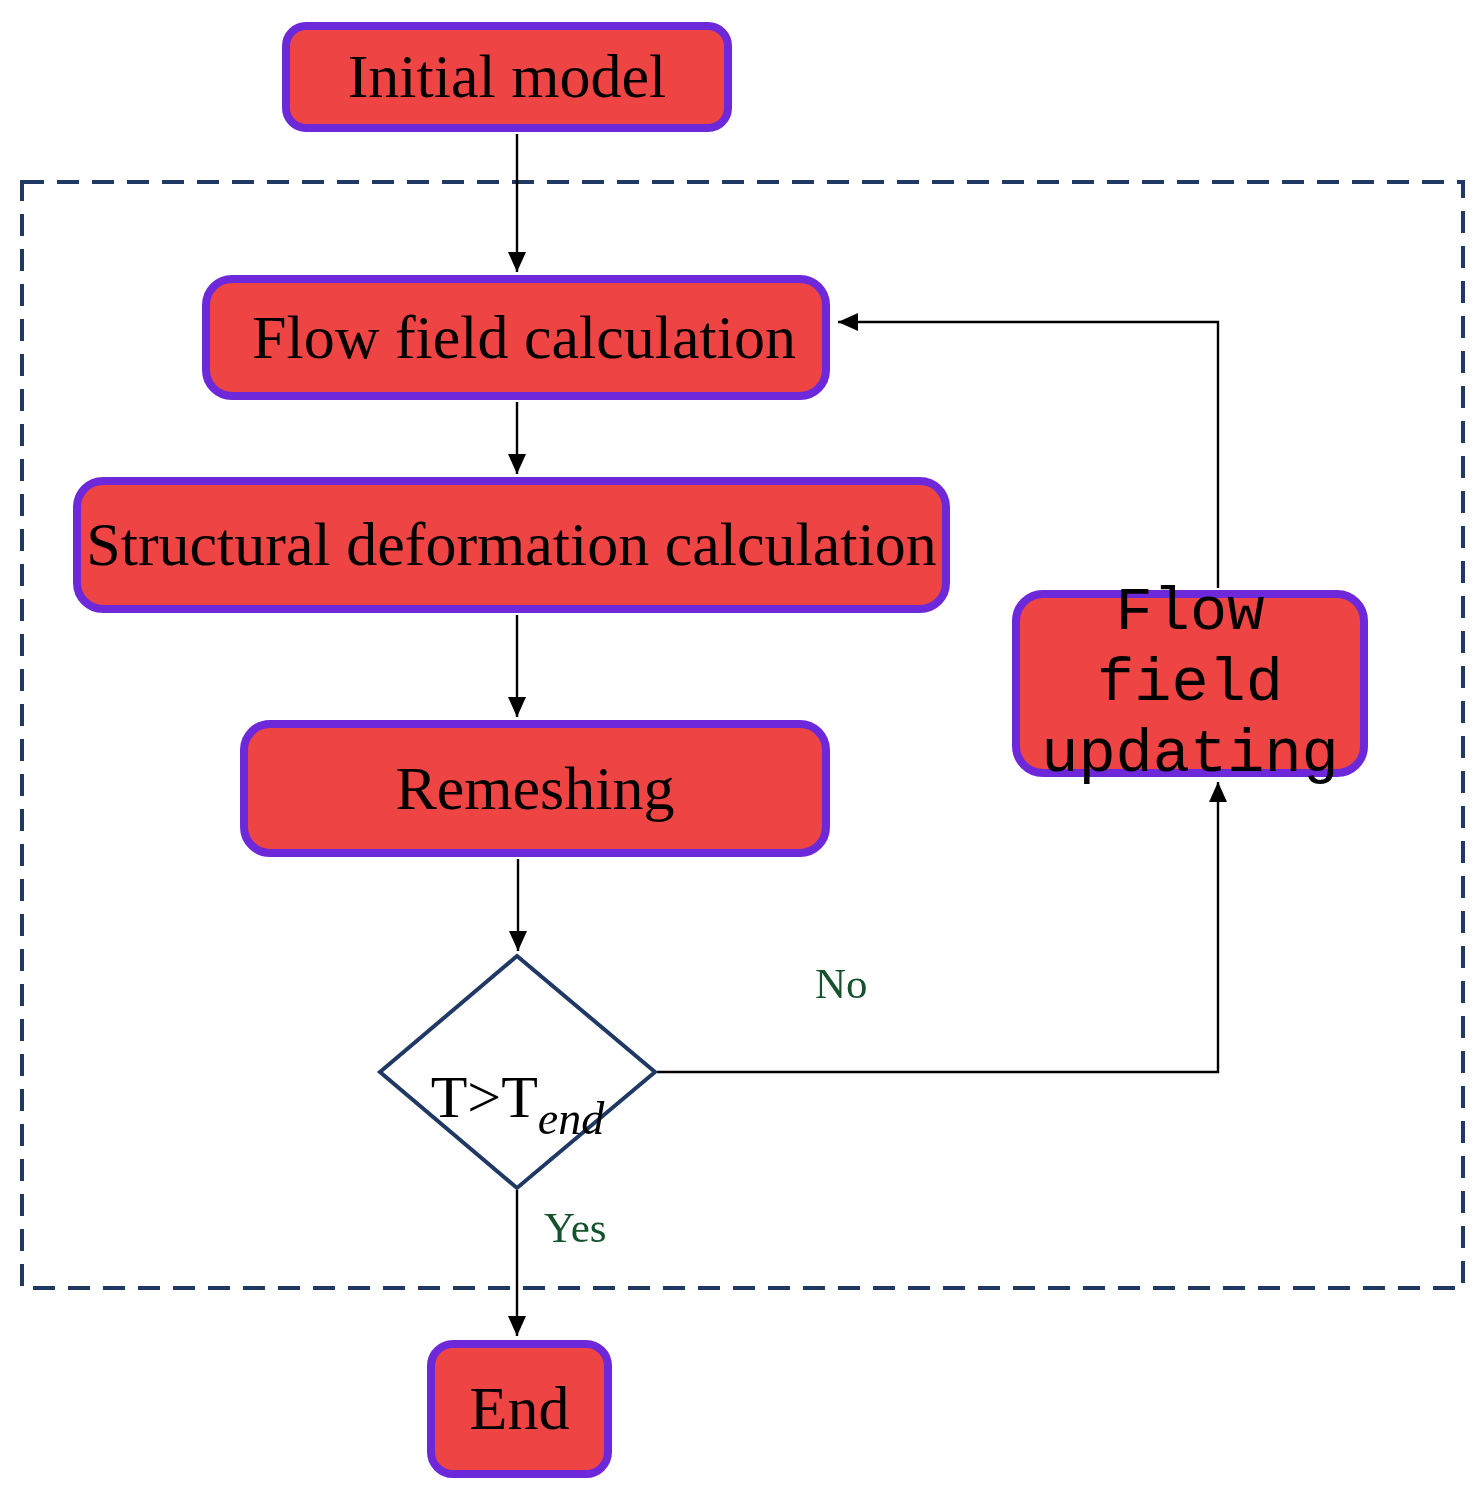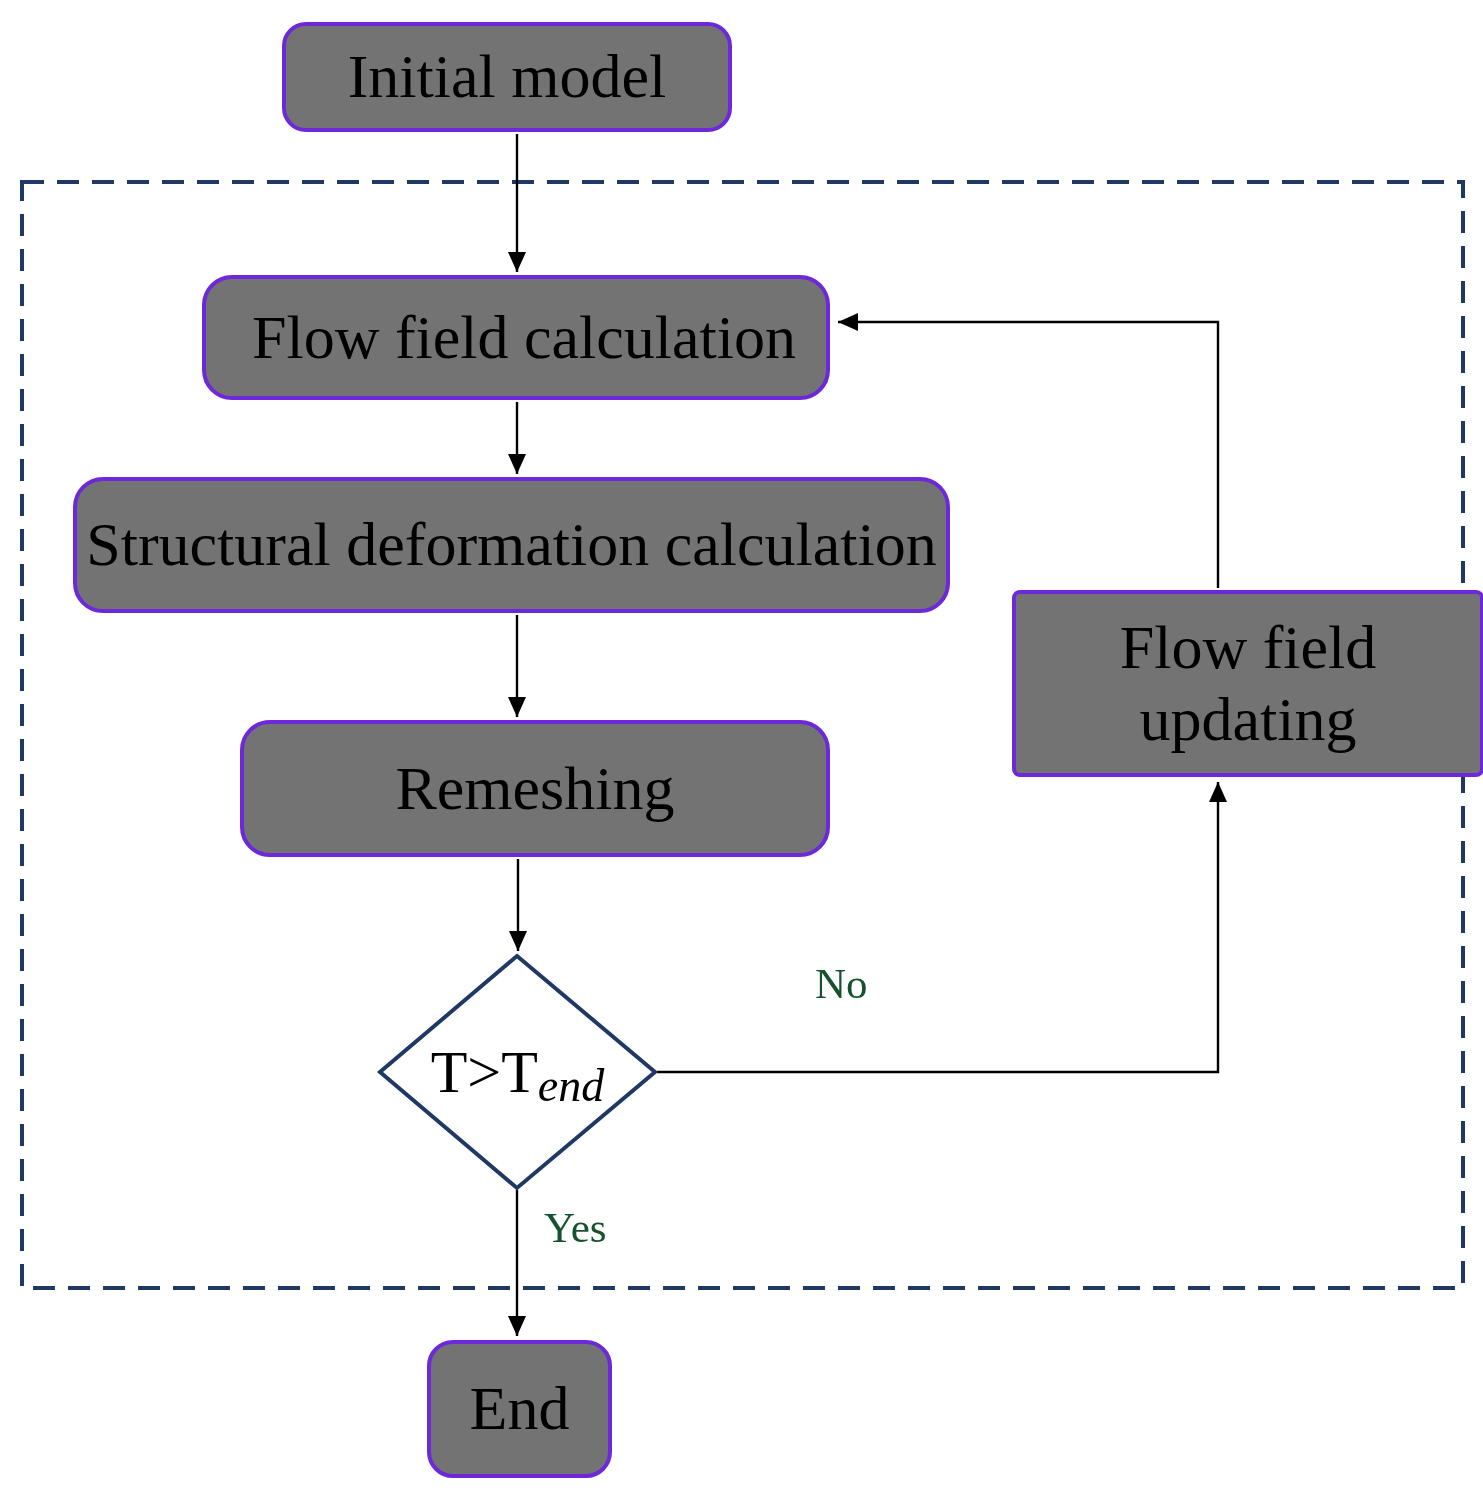--- a/index.html
+++ b/index.html
@@ -19,46 +19,46 @@
   .connector-layer {
     position: absolute;
     left: 0;
     top: 0;
     width: 1483px;
     height: 1502px;
   }
   .node {
     position: absolute;
     box-sizing: border-box;
-    background: #737373;
-    border: 4px solid #6d28d9;
+    background: #ef4444;
+    border: 8px solid #6d28d9;
     border-radius: 30px;
     display: flex;
     align-items: center;
     justify-content: center;
     text-align: center;
     font-size: 62px;
     line-height: 1.15;
     color: #000000;
   }
   #initial-model   { left: 282px;  top: 22px;   width: 450px; height: 110px; border-radius: 24px; }
   #flow-field-calc { left: 202px;  top: 275px;  width: 628px; height: 125px; padding-left: 16px; }
   #structural-def  { left: 73px;   top: 477px;  width: 877px; height: 136px; }
   #remeshing       { left: 240px;  top: 720px;  width: 590px; height: 137px; }
-  #flow-field-upd  { left: 1012px; top: 590px;  width: 472px; height: 187px; border-radius: 8px; }
+  #flow-field-upd  { left: 1012px; top: 590px;  width: 356px; height: 187px; border-radius: 31px; font-family: Liberation Mono, monospace; }
   #end-node        { left: 427px;  top: 1340px; width: 185px; height: 138px; border-radius: 26px; }
   .multiline { white-space: pre-line; }
   .decision-label {
     position: absolute;
     left: 380px;
     top: 1012px;
     width: 275px;
     height: 120px;
     display: flex;
-    align-items: center;
+    align-items: flex-end;
     justify-content: center;
     font-size: 60px;
     color: #000000;
   }
   .decision-label .sub {
     font-style: italic;
     font-size: 46px;
     position: relative;
     top: 13px;
   }

